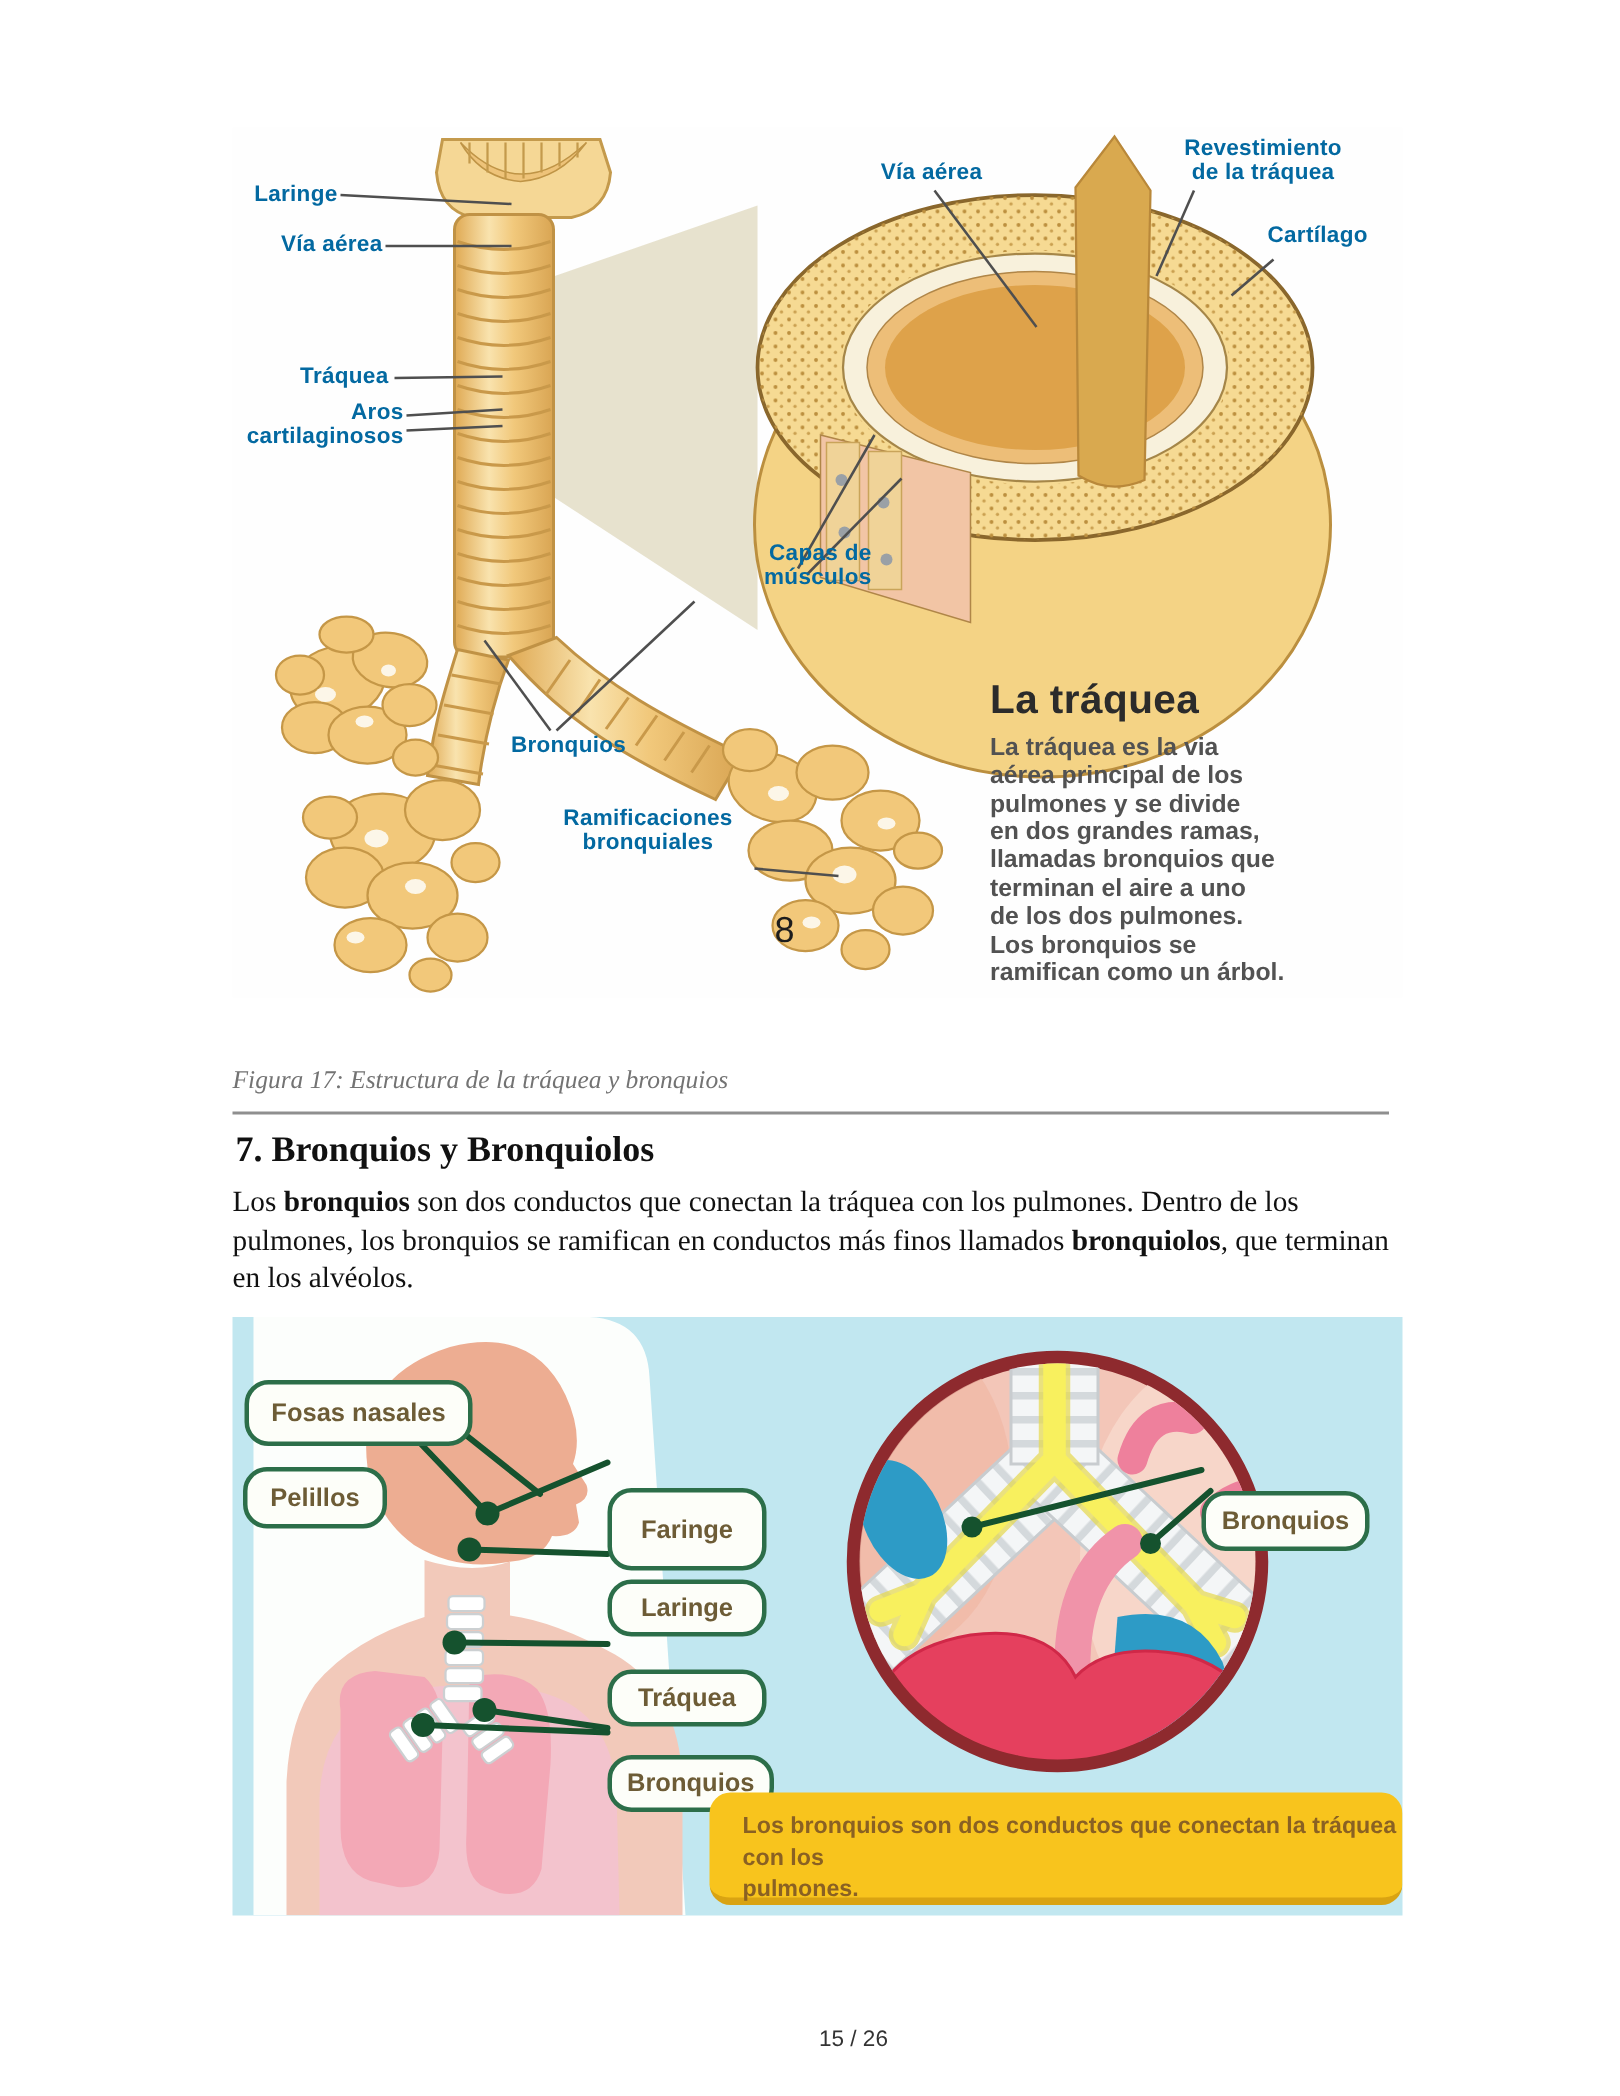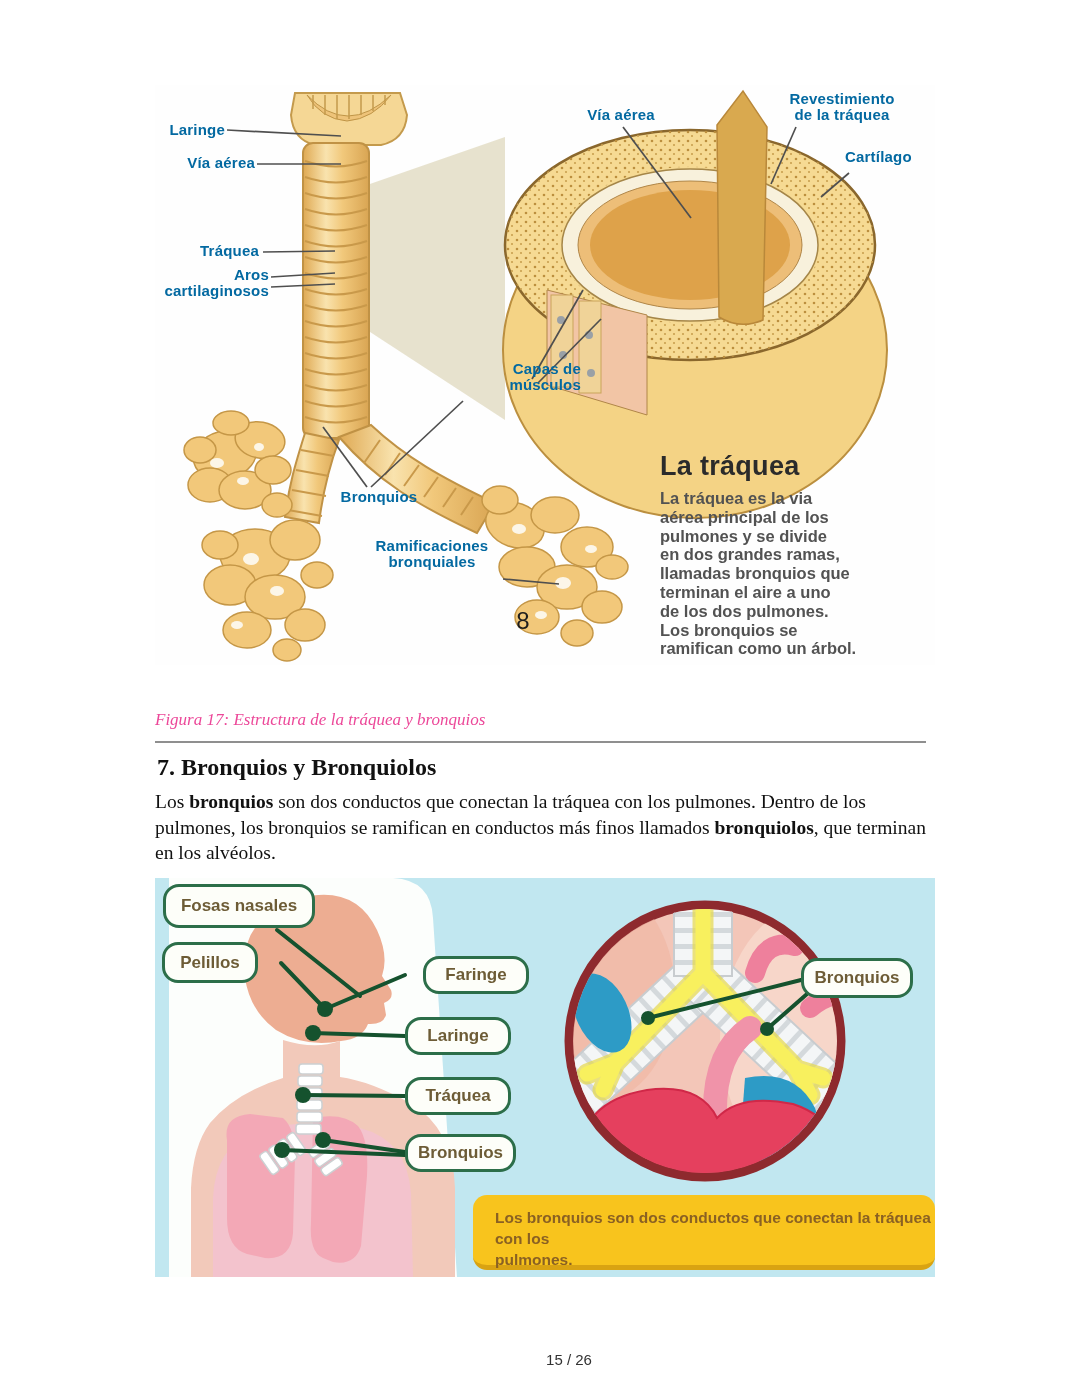--- a/index.html
+++ b/index.html
@@ -10,30 +10,30 @@
   
   .fig1{left:155px;top:85px;width:780px;height:580px;background:#fefefe;}
   .f1-label{position:absolute;font-family:"Liberation Sans",sans-serif;font-weight:bold;
             font-size:15px;line-height:16px;color:#0369a1;letter-spacing:.2px;}
   .f1-num{position:absolute;font-family:"Liberation Sans",sans-serif;font-size:24px;color:#1d1d1d;}
   .infobox{position:absolute;left:505px;top:366px;width:275px;font-family:Liberation Sans, sans-serif;}
   .infobox h3{margin:0 0 7px 0;font-size:27px;color:#2b2b2b;letter-spacing:.3px;}
   .infobox .ln{font-size:16.5px;line-height:18.8px;color:#525252;font-weight:600;}
 
   
-  .caption{left:155px;top:710px;width:700px;font-style:italic;font-size:17px;color:#ec4899;}
+  .caption{left:155px;top:710px;width:700px;font-style:italic;font-size:17px;color:#737373;}
   .rule{left:155px;top:741px;width:771px;height:2px;background:#8f8f8f;}
   .h2{left:157px;top:754px;width:770px;font-size:24px;font-weight:bold;color:#111;}
   .para{left:155px;top:789px;width:776px;font-size:19.5px;line-height:25.5px;color:#111;}
 
   
   .fig2{left:155px;top:878px;width:780px;height:399px;background:#c1e7f0;overflow:hidden;}
   .f2-label{position:absolute;background:#fdfef9;border:3px solid #2c6e49;border-radius:16px;
             color:#6d5c36;font-family:"Liberation Sans",sans-serif;font-weight:600;font-size:17px;
-            display:flex;align-items:center;justify-content:center;box-sizing:border-box;}
+            display:flex;align-items:center;justify-content:center;box-sizing:border-box;margin-top:36px;}
   .notebox{position:absolute;left:318px;top:317px;width:462px;height:75px;background:#f8c41d;
            border-radius:14px;border-bottom:5px solid #d9a312;box-sizing:border-box;
            padding:12px 0 0 22px;font-family:"Liberation Sans",sans-serif;}
   .notebox .ln{font-size:15.5px;line-height:21px;font-weight:bold;color:#8a6123;}
 
   .pagenum{left:0;top:1351px;width:1080px;text-align:center;
            font-family:"Liberation Sans",sans-serif;font-size:15px;color:#333;padding-left:29px;}
 </style>
 </head>
 <body>
@@ -274,21 +274,21 @@
           <circle cx="148" cy="217" r="8"></circle>
         <circle cx="127" cy="272" r="8"></circle>
           <circle cx="168" cy="262" r="8"></circle>
         <circle cx="493" cy="140" r="7"></circle>
           <circle cx="612" cy="151" r="7"></circle>
       </g>
     </svg>
 
     <div class="f2-label" style="left:8px;top:6px;width:152px;height:44px">Fosas nasales</div>
     <div class="f2-label" style="left:7px;top:64px;width:96px;height:41px">Pelillos</div>
-    <div class="f2-label" style="left:268px;top:78px;width:106px;height:38px">Faringe</div>
+    <div class="f2-label" style="left:250px;top:78px;width:106px;height:55px">Faringe</div>
     <div class="f2-label" style="left:250px;top:139px;width:106px;height:38px">Laringe</div>
     <div class="f2-label" style="left:250px;top:199px;width:106px;height:38px">Tráquea</div>
     <div class="f2-label" style="left:250px;top:256px;width:111px;height:38px">Bronquios</div>
     <div class="f2-label" style="left:646px;top:80px;width:112px;height:40px">Bronquios</div>
 
     <div class="notebox">
       <div class="ln">Los bronquios son dos conductos que conectan la tráquea con los</div>
       <div class="ln">pulmones.</div>
     </div>
   </div>

